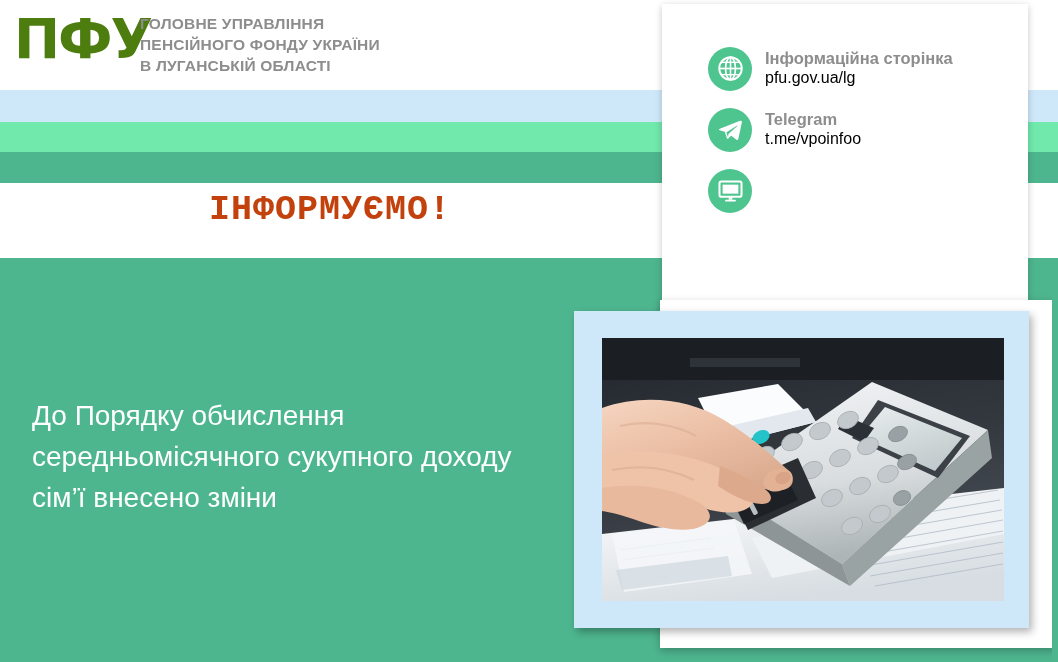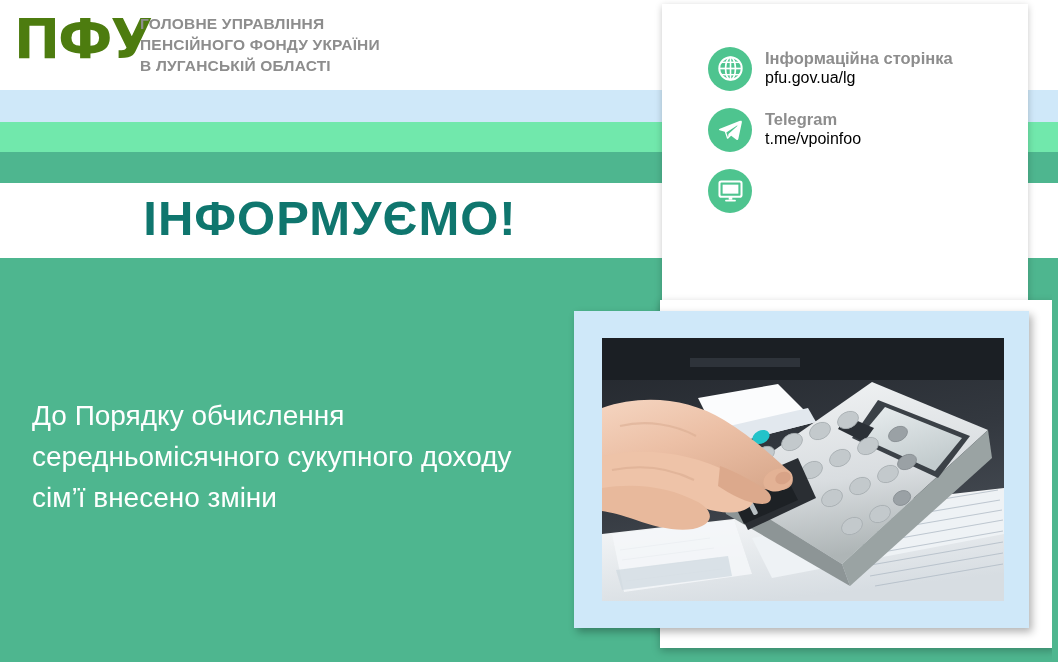--- a/index.html
+++ b/index.html
@@ -58,25 +58,26 @@
     letter-spacing: 0.2px;
     white-space: nowrap;
   }
 
   
   .headline {
     position: absolute;
     left: 0; top: 190px;
     width: 660px;
     text-align: center;
-    color: #0f766e;
-    font-size: 49px;
+    color: #c2410c;
+    font-size: 35px;
     font-weight: bold;
     letter-spacing: 1px;
     z-index: 6;
+    font-family: Liberation Mono, monospace;
   }
 
   
   .body-text {
     position: absolute;
     left: 32px; top: 395px;
     width: 520px;
     color: #ffffff;
     font-size: 28px;
     font-weight: normal;

